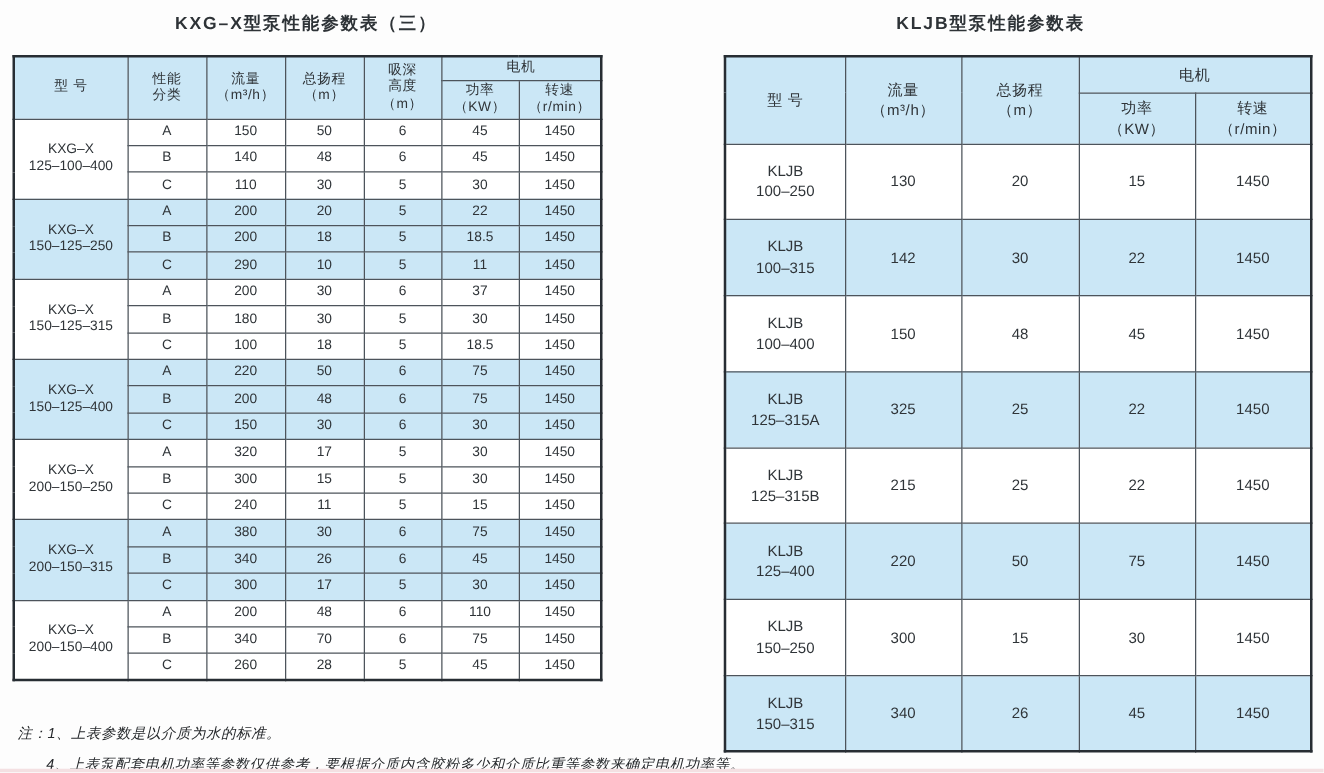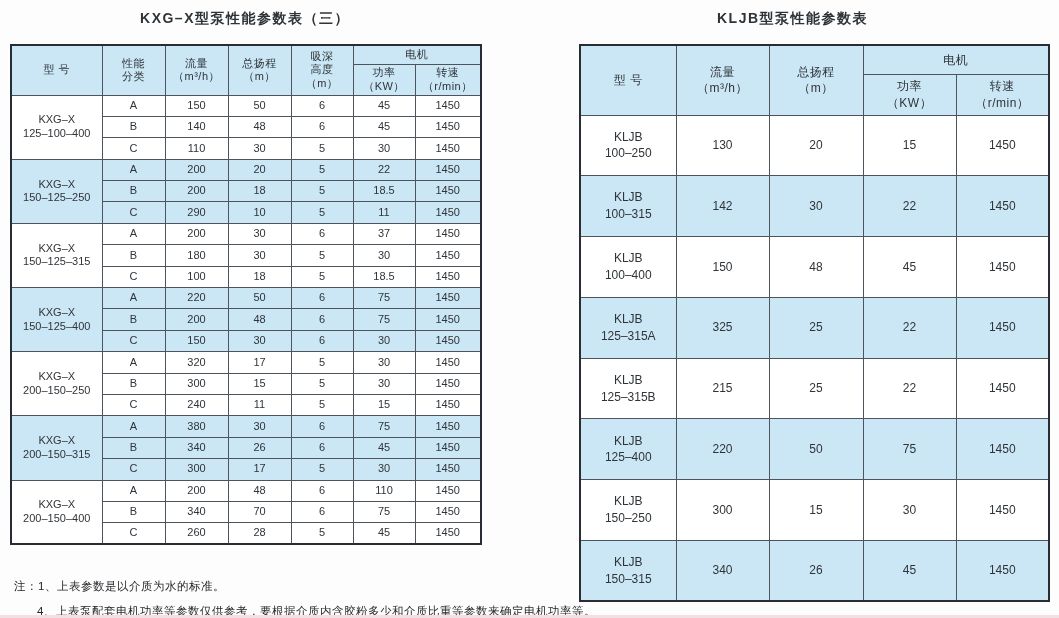--- a/index.html
+++ b/index.html
@@ -38,21 +38,21 @@
   #kxg-table thead tr.h-top { height: 19px; }
   #kxg-table thead tr.h-sub { height: 31px; }
   #kxg-table tbody td { font-size: 11px; height: 21.4px; line-height: 1.25; }
 
   #kljb-table th { font-size: 12px; line-height: 1.35; letter-spacing: 0.5px; }
   #kljb-table thead tr.h-top { height: 29px; }
   #kljb-table thead tr.h-sub { height: 41px; }
   #kljb-table tbody td { font-size: 12px; height: 60.8px; line-height: 1.4; }
 
   .note {
-    position: absolute; font-size: 11.5px; letter-spacing: 0.5px; color: #26292c;
+    position: absolute; font-size: 11.5px; letter-spacing: 0.5px; color: #26292c; font-style: italic;
   }
   #note1 { left: 14px; top: 579px; }
   #note2 { left: 37px; top: 604px; }
 
   #bottom-strip {
     position: absolute; left: 0; bottom: 0; width: 1059px; height: 3px;
     background: #f4e0e2;
   }
 </style>
 </head>

